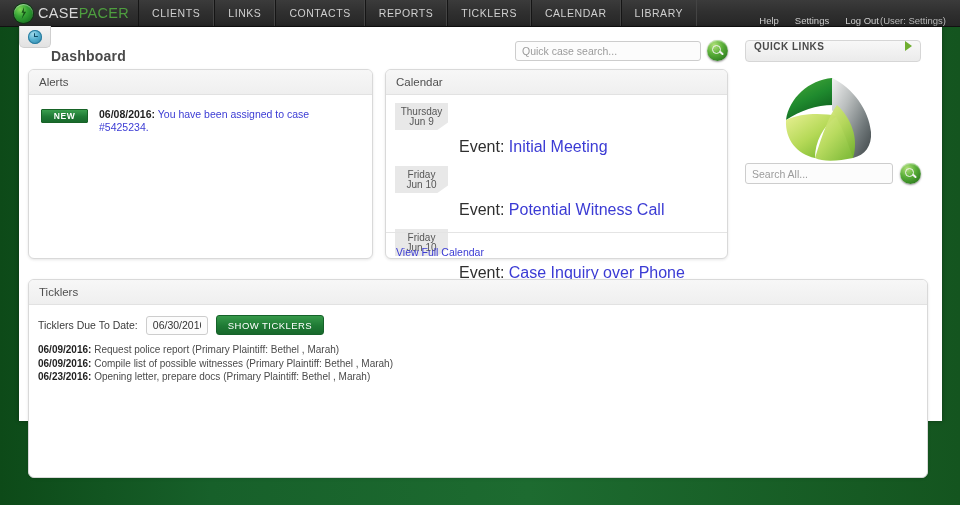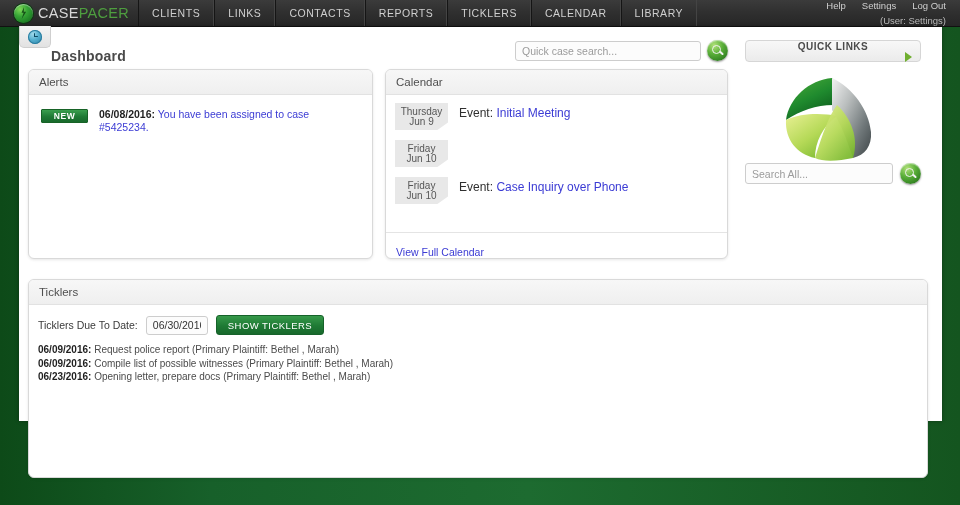--- a/index.html
+++ b/index.html
@@ -65,22 +65,22 @@
     color: #cfcfcf;
     border-left: 1px solid #151515;
     border-right: 1px solid #444;
     cursor: pointer;
     white-space: nowrap;
   }
 
   .nav-right {
     margin-left: auto;
     display: flex;
-    flex-direction: column;
-    justify-content: space-between;
+    flex-direction: row;
+    justify-content: flex-start;
     align-items: flex-end;
     padding-right: 14px;
     gap: 1px;
   }
   .nav-right-row { display: flex; gap: 16px; }
   .nav-right-row a {
     font-size: 9.5px; color: #cfcfcf; text-decoration: none; cursor: pointer;
   }
   .nav-user { font-size: 9.5px; color: #b8b8b8; }
 
@@ -228,24 +228,25 @@
     font-size: 10px;
     line-height: 10px;
     text-align: center;
     padding: 4px 0 3px 0;
     flex: none;
     clip-path: polygon(0 0, 100% 0, 100% 72%, 80% 100%, 0 100%);
     position: relative;
   }
   .cal-evt {
     margin-left: 11px;
-    font-size: 12px;
+    font-size: 16px;
     color: #2f2f2f;
     padding-top: 3px;
     white-space: nowrap;
+    margin-top: 32px;
   }
   .cal-evt a { color: #3b3bd4; text-decoration: none; cursor: pointer; }
   .cal-foot {
     position: absolute;
     left: 0; bottom: 0;
     width: 100%; height: 26px;
     border-top: 1px solid #e4e4e4;
     display: flex; align-items: flex-end;
     padding-left: 10px;
   }
@@ -280,24 +281,23 @@
   .tick-item b { color: #1f1f1f; }
 
   
   #quicklinks {
     position: absolute;
     top: 13px; left: 726px;
     width: 176px; height: 22px;
     background: linear-gradient(to bottom, #f8f8f8, #ebebeb);
     border: 1px solid #d6d6d6;
     border-radius: 4px;
-    display: flex; align-items: center;
+    display: flex; align-items: flex-start;
     padding: 0 8px;
     cursor: pointer;
-    flex-direction: column;
   }
   #quicklinks .ql-label {
     font-size: 10px; font-weight: bold; color: #4a4a4a; letter-spacing: .5px;
   }
   .ql-arrow {
     margin-left: auto;
     width: 0; height: 0;
     border-left: 7px solid #6fae2f;
     border-top: 5px solid transparent;
     border-bottom: 5px solid transparent;
@@ -378,20 +378,22 @@
             </div>
             <div class="cal-evt"><span>Event:</span>
               <a>Initial Meeting</a></div>
           </div>
 
           <div class="cal-row">
             <div class="datetag">
               <div>Friday</div>
               <div>Jun 10</div>
             </div>
+            <div class="cal-evt"><span>Event:</span>
+              <a>Potential Witness Call</a></div>
           </div>
 
           <div class="cal-row">
             <div class="datetag">
               <div>Friday</div>
               <div>Jun 10</div>
             </div>
             <div class="cal-evt"><span>Event:</span>
               <a>Case Inquiry over Phone</a></div>
           </div>

